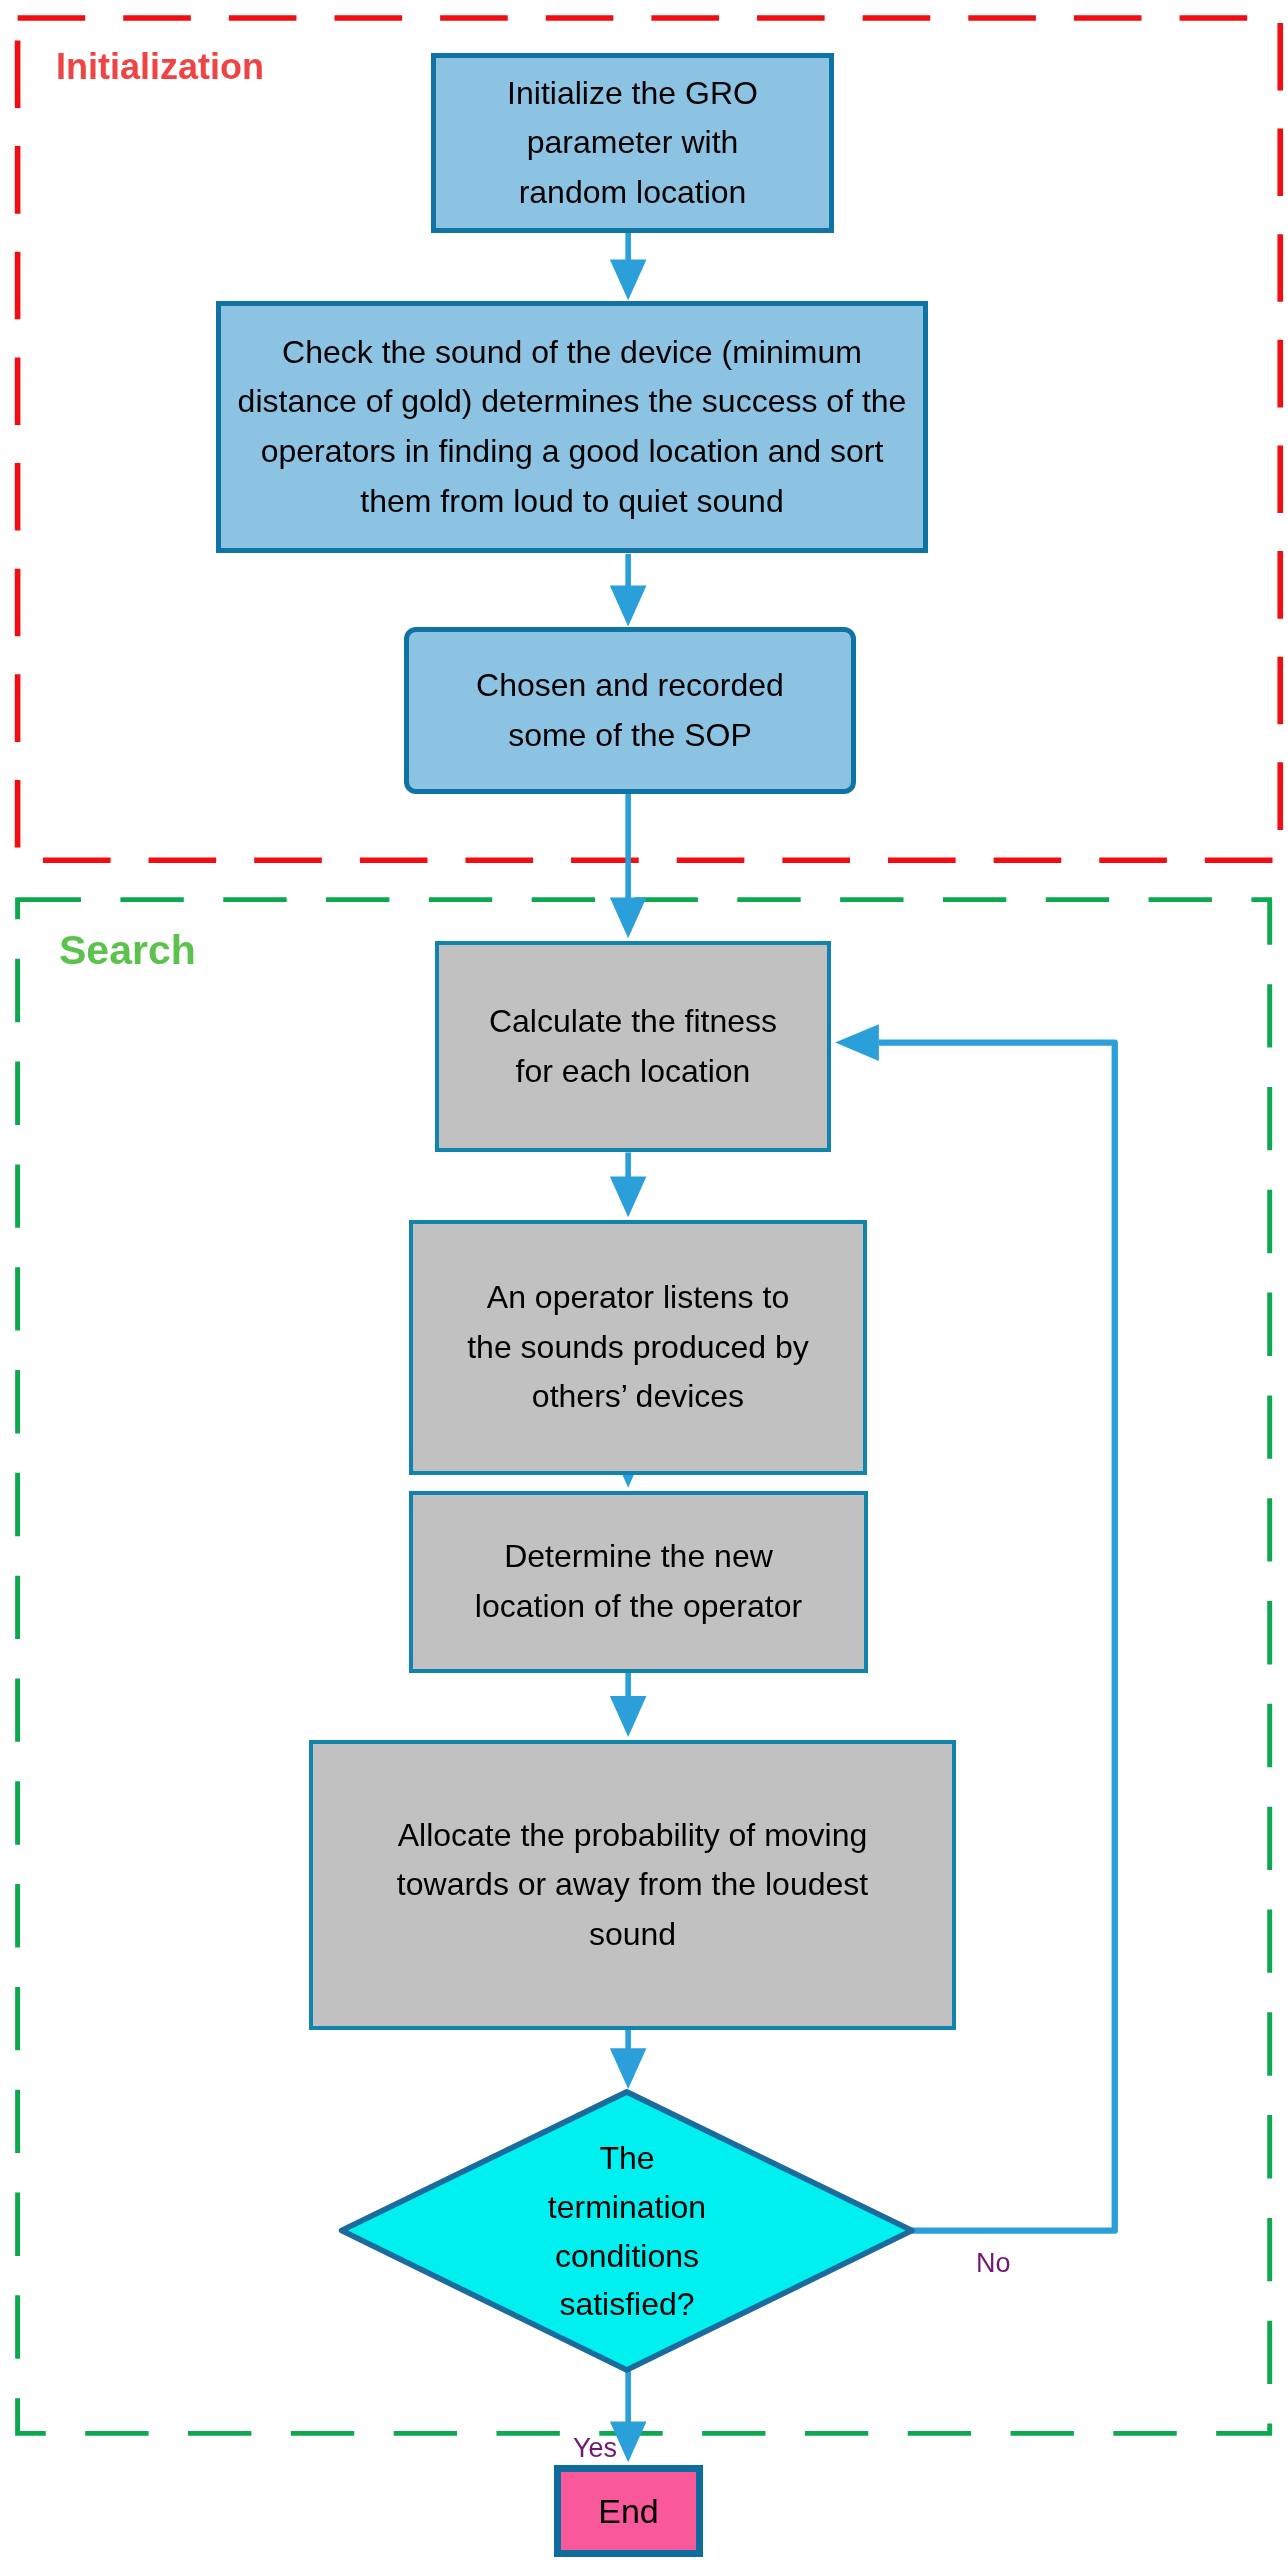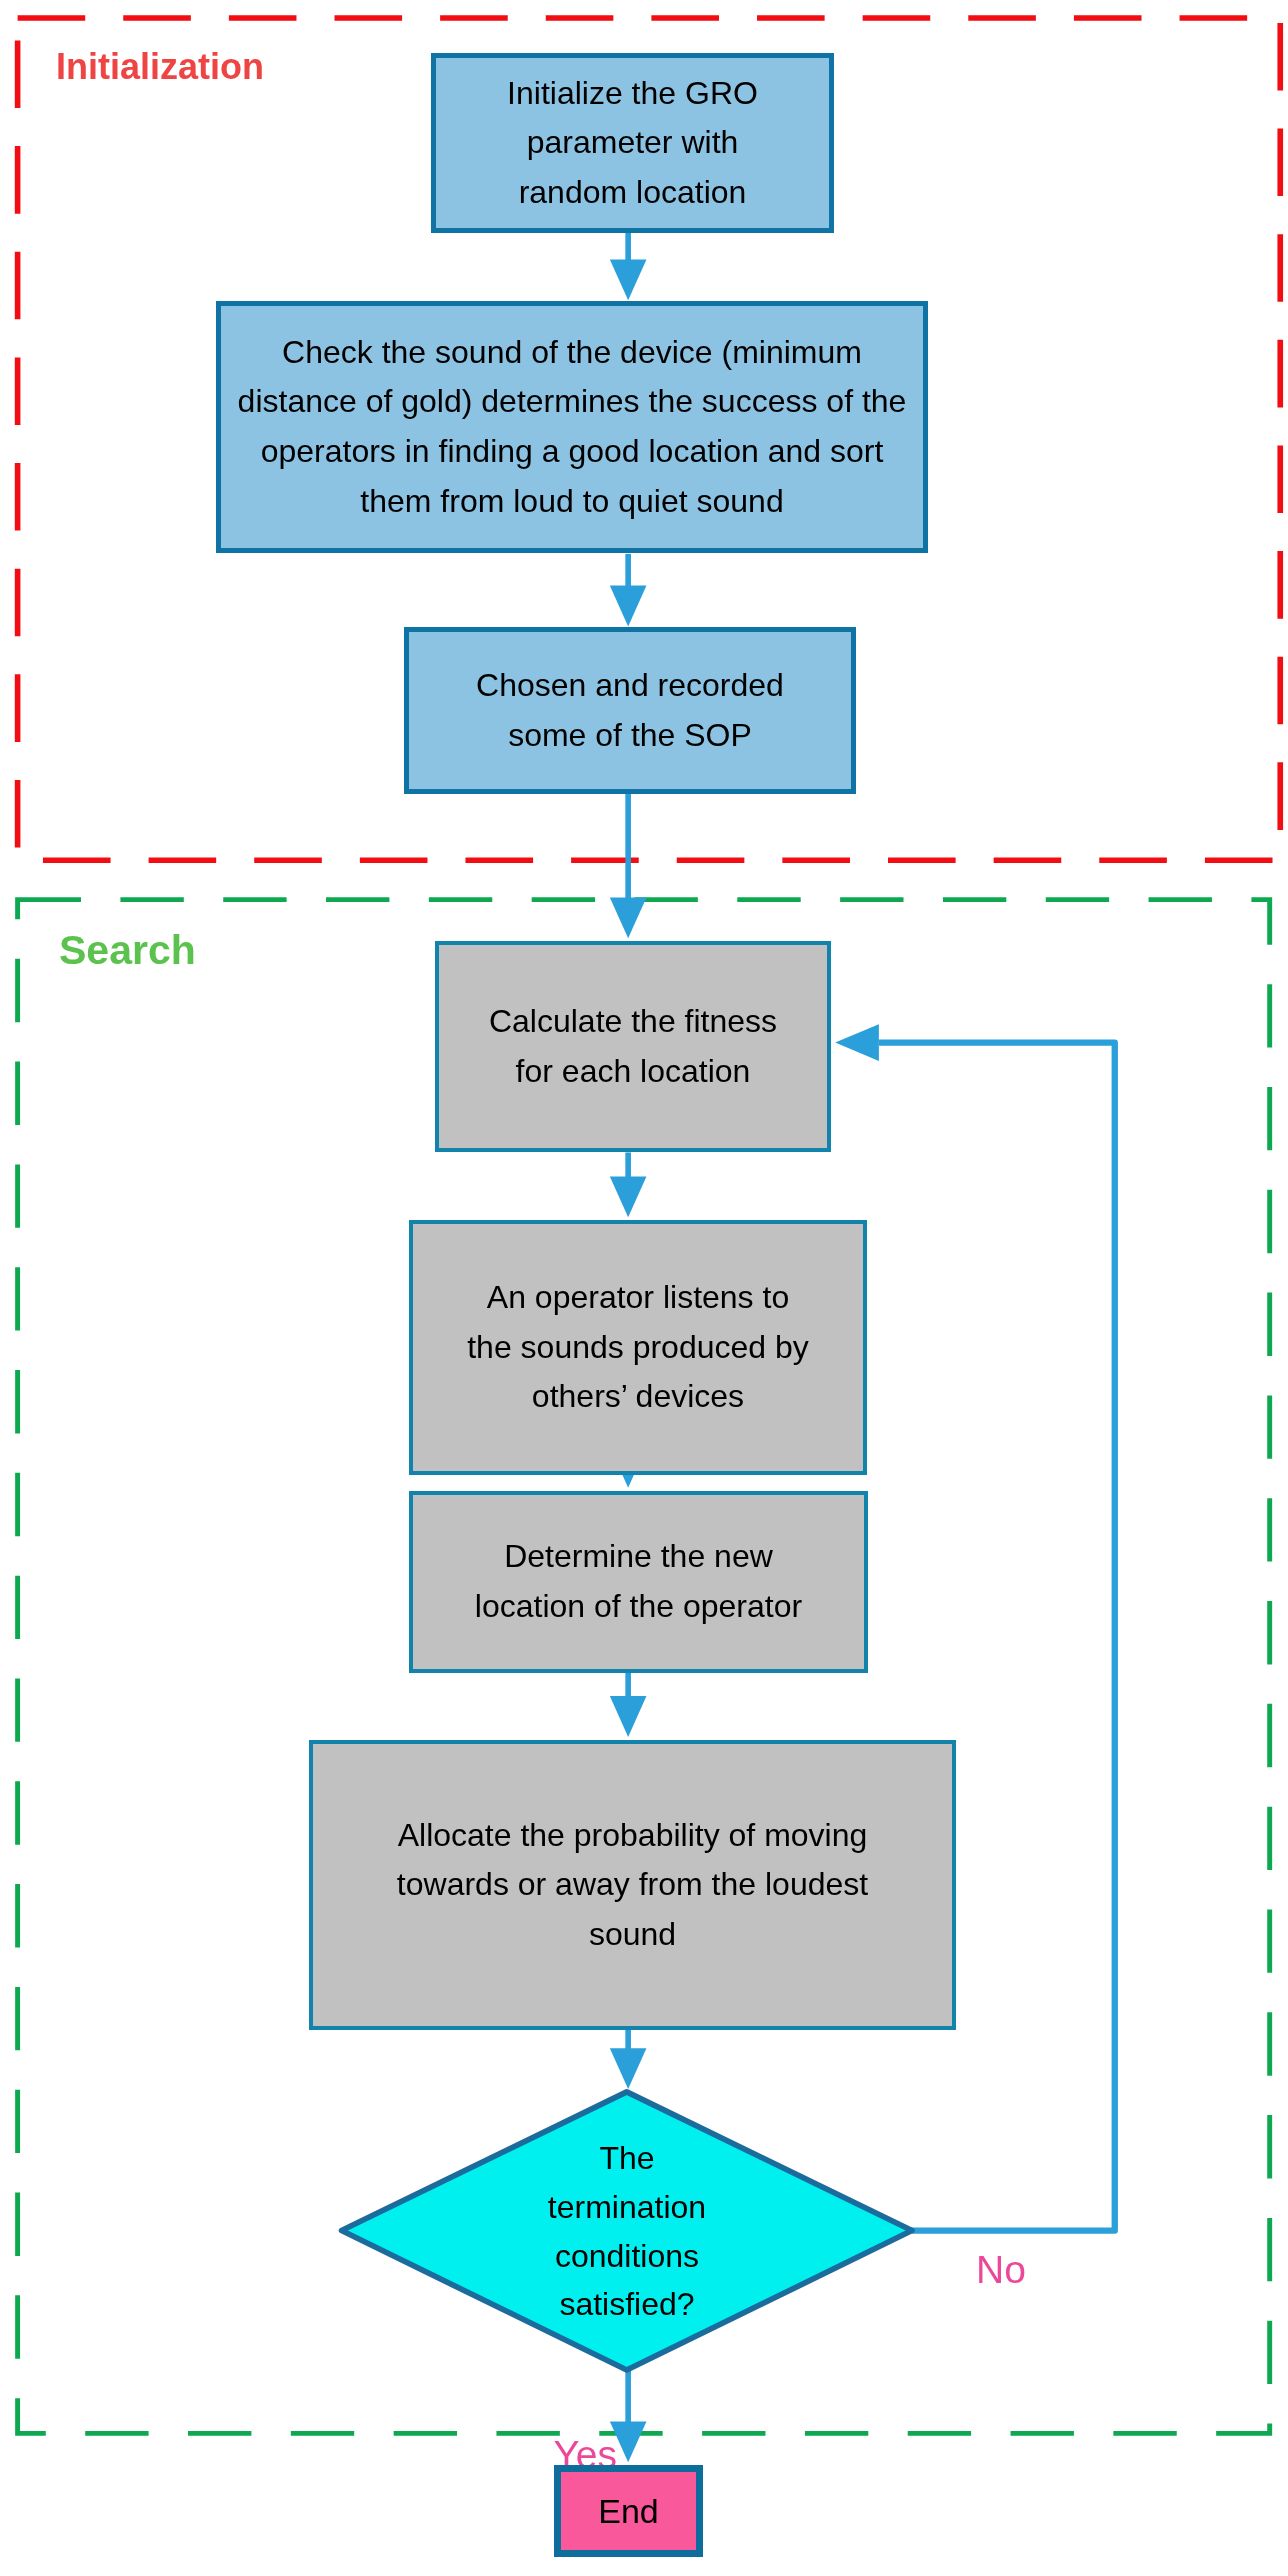--- a/index.html
+++ b/index.html
@@ -30,21 +30,21 @@
     color:#000000;font-size:32px;line-height:1.52;
   }
   .region-label{
     position:absolute;
     font-weight:bold;
   }
   .region-label.init{color:#ef4444;font-size:36px;}
   .region-label.search{color:#5cc24e;font-size:41px;}
   .edge-label{
     position:absolute;
-    color:#ec4899;font-size:39px;
+    color:#701a75;font-size:27px;
   }
   .edge-label.yes{width:127px;text-align:right;}
 </style>
 </head>
 <body>
 
 <div class="canvas">
 
   <svg class="layer" width="1288" height="2576" viewBox="0 0 1829 3657">
 
@@ -100,21 +100,21 @@
 
   <div class="node blue" style="left:431px;top:53px;width:403px;height:180px;">Initialize the GRO
 parameter with
 random location</div>
 
   <div class="node blue" style="left:216px;top:301px;width:712px;height:252px;">Check the sound of the device (minimum
 distance of gold) determines the success of the
 operators in finding a good location and sort
 them from loud to quiet sound</div>
 
-  <div class="node blue" style="left:404px;top:627px;width:452px;height:167px;">Chosen and recorded
+  <div class="node blue" style="left:404px;top:627px;width:452px;height:167px;border-radius:12px;">Chosen and recorded
 some of the SOP</div>
 
   <div class="node gray" style="left:435px;top:941px;width:396px;height:211px;">Calculate the fitness
 for each location</div>
 
   <div class="node gray" style="left:409px;top:1220px;width:458px;height:255px;">An operator listens to
 the sounds produced by
 others’ devices</div>
 
   <div class="node gray" style="left:409px;top:1491px;width:459px;height:182px;">Determine the new

